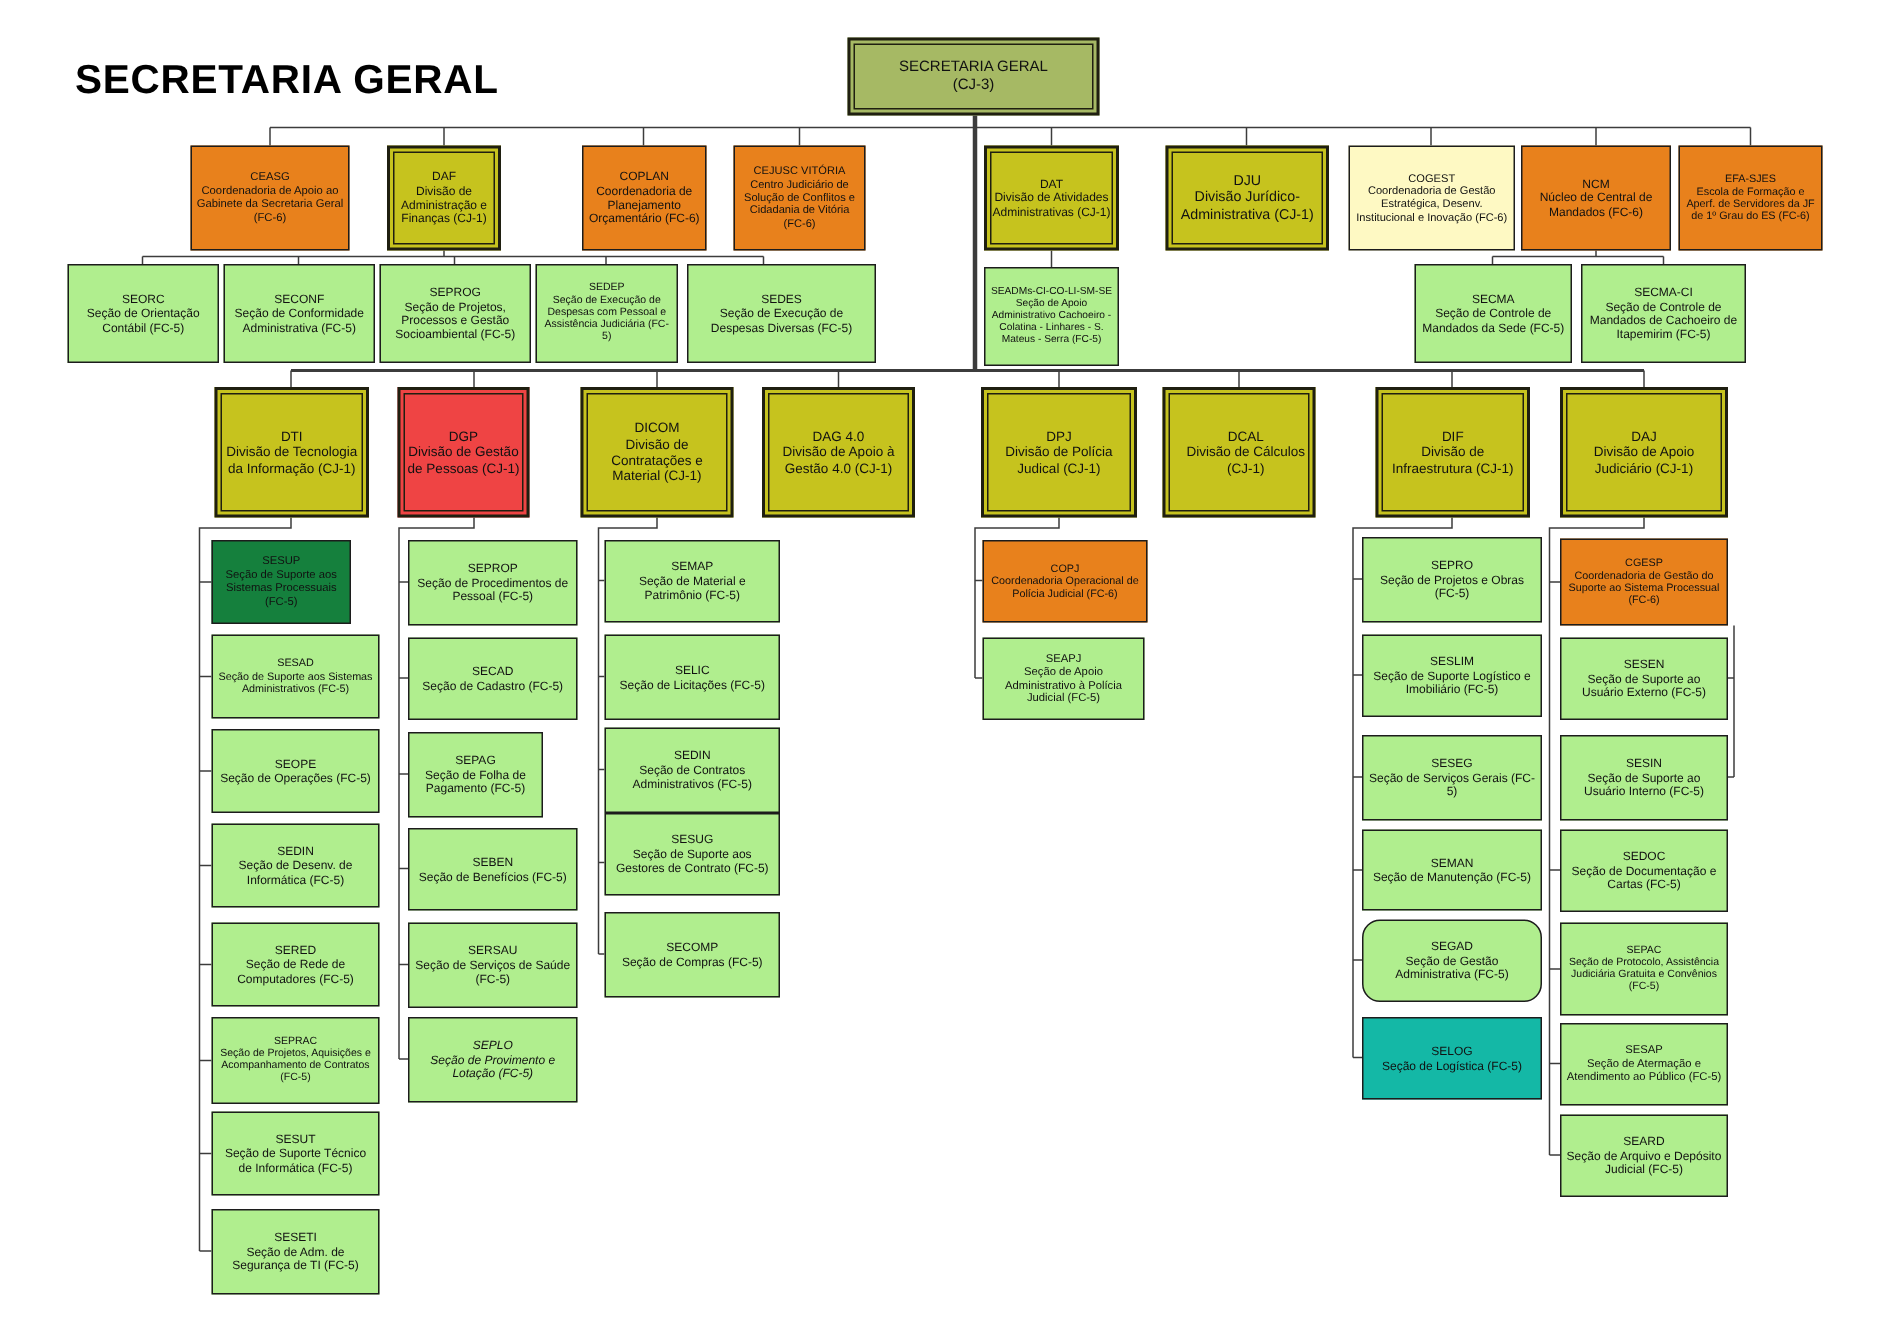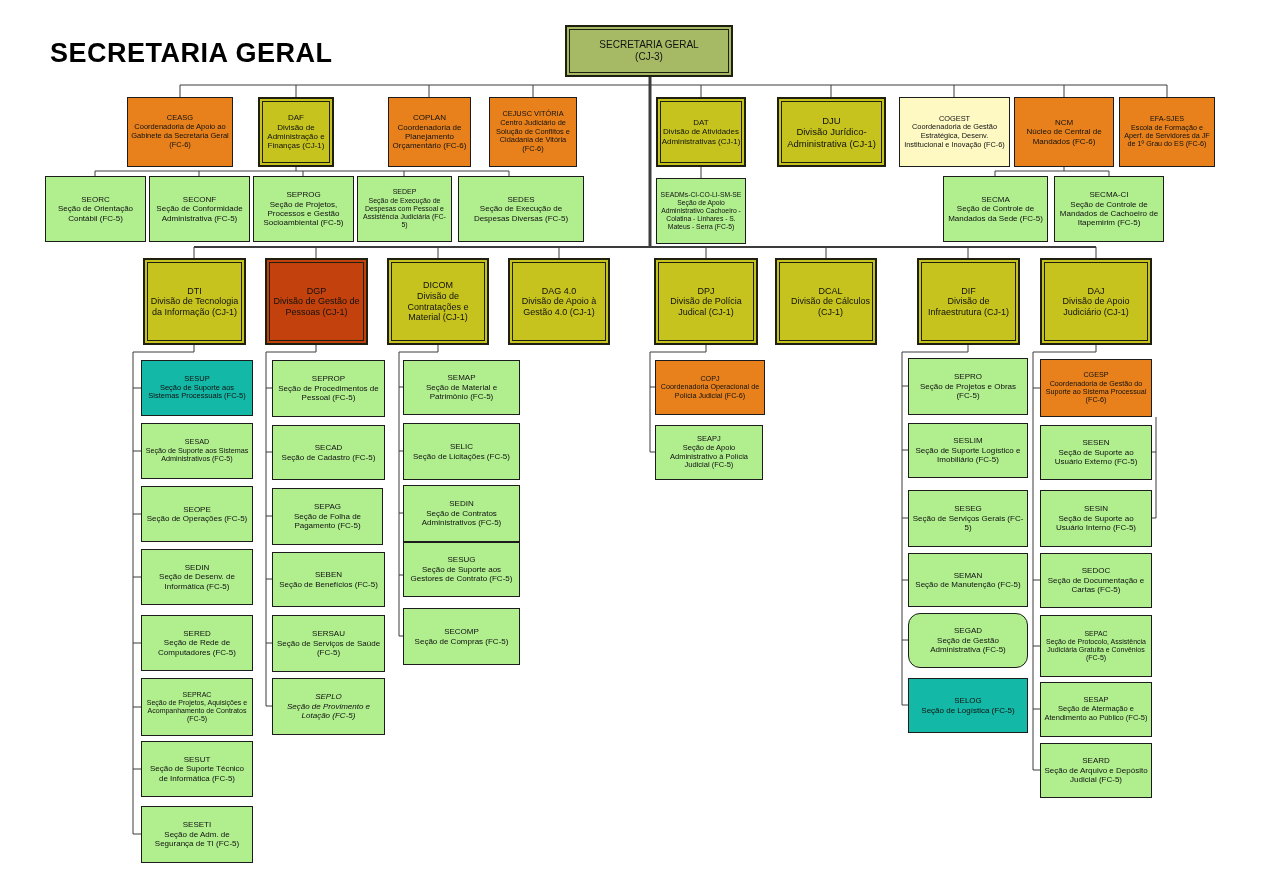--- a/index.html
+++ b/index.html
@@ -174,21 +174,21 @@
       <div class="desc">Seção de Controle de Mandados da Sede (FC-5)</div>
     </div>
     <div class="node" style="left: 1054px; top: 176px; width: 110px; height: 66px; font-size: 8px; background: rgb(176, 238, 142);">
       <div class="code">SECMA-CI</div>
       <div class="desc">Seção de Controle de Mandados de Cachoeiro de Itapemirim (FC-5)</div>
     </div>
     <div class="node dbl" style="left: 143px; top: 258px; width: 103px; height: 87px; font-size: 9px; background: rgb(198, 195, 30);">
       <div class="code">DTI</div>
       <div class="desc">Divisão de Tecnologia da Informação (CJ-1)</div>
     </div>
-    <div class="node dbl" style="left: 265px; top: 258px; width: 103px; height: 87px; font-size: 9px; background: #c2410c;">
+    <div class="node dbl" style="left: 265px; top: 258px; width: 88px; height: 87px; font-size: 9px; background: #ef4444;">
       <div class="code">DGP</div>
       <div class="desc">Divisão de Gestão de Pessoas (CJ-1)</div>
     </div>
     <div class="node dbl" style="left: 387px; top: 258px; width: 102px; height: 87px; font-size: 9px; background: rgb(198, 195, 30);">
       <div class="code">DICOM</div>
       <div class="desc">Divisão de Contratações e Material (CJ-1)</div>
     </div>
     <div class="node dbl" style="left: 508px; top: 258px; width: 102px; height: 87px; font-size: 9px; background: rgb(198, 195, 30);">
       <div class="code">DAG 4.0</div>
       <div class="desc">Divisão de Apoio à Gestão 4.0 (CJ-1)</div>
@@ -202,21 +202,21 @@
       <div class="desc">Divisão de Cálculos (CJ-1)</div>
     </div>
     <div class="node dbl" style="left: 917px; top: 258px; width: 103px; height: 87px; font-size: 9px; background: rgb(198, 195, 30);">
       <div class="code">DIF</div>
       <div class="desc">Divisão de Infraestrutura (CJ-1)</div>
     </div>
     <div class="node dbl" style="left: 1040px; top: 258px; width: 112px; height: 87px; font-size: 9px; background: rgb(198, 195, 30);">
       <div class="code">DAJ</div>
       <div class="desc">Divisão de Apoio Judiciário (CJ-1)</div>
     </div>
-    <div class="node" style="left: 141px; top: 360px; width: 112px; height: 56px; font-size: 7.5px; background: #14b8a6; text-align: center;">
+    <div class="node" style="left: 141px; top: 360px; width: 93px; height: 56px; font-size: 7.5px; background: #15803d; text-align: center;">
       <div class="code">SESUP</div>
       <div class="desc">Seção de Suporte aos Sistemas Processuais (FC-5)</div>
     </div>
     <div class="node" style="left: 141px; top: 423px; width: 112px; height: 56px; font-size: 7.2px; background: rgb(176, 238, 142);">
       <div class="code">SESAD</div>
       <div class="desc">Seção de Suporte aos Sistemas Administrativos (FC-5)</div>
     </div>
     <div class="node" style="left: 141px; top: 486px; width: 112px; height: 56px; font-size: 8px; background: rgb(176, 238, 142);">
       <div class="code">SEOPE</div>
       <div class="desc">Seção de Operações (FC-5)</div>
@@ -242,21 +242,21 @@
       <div class="desc">Seção de Adm. de Segurança de TI (FC-5)</div>
     </div>
     <div class="node" style="left: 272px; top: 360px; width: 113px; height: 57px; font-size: 8px; background: rgb(176, 238, 142);">
       <div class="code">SEPROP</div>
       <div class="desc">Seção de Procedimentos de Pessoal (FC-5)</div>
     </div>
     <div class="node" style="left: 272px; top: 425px; width: 113px; height: 55px; font-size: 8px; background: rgb(176, 238, 142);">
       <div class="code">SECAD</div>
       <div class="desc">Seção de Cadastro (FC-5)</div>
     </div>
-    <div class="node" style="left: 272px; top: 488px; width: 111px; height: 57px; font-size: 8px; background: rgb(176, 238, 142);">
+    <div class="node" style="left: 272px; top: 488px; width: 90px; height: 57px; font-size: 8px; background: rgb(176, 238, 142);">
       <div class="code">SEPAG</div>
       <div class="desc">Seção de Folha de Pagamento (FC-5)</div>
     </div>
     <div class="node" style="left: 272px; top: 552px; width: 113px; height: 55px; font-size: 8px; background: rgb(176, 238, 142);">
       <div class="code">SEBEN</div>
       <div class="desc">Seção de Benefícios (FC-5)</div>
     </div>
     <div class="node" style="left: 272px; top: 615px; width: 113px; height: 57px; font-size: 8px; background: rgb(176, 238, 142);">
       <div class="code">SERSAU</div>
       <div class="desc">Seção de Serviços de Saúde (FC-5)</div>

